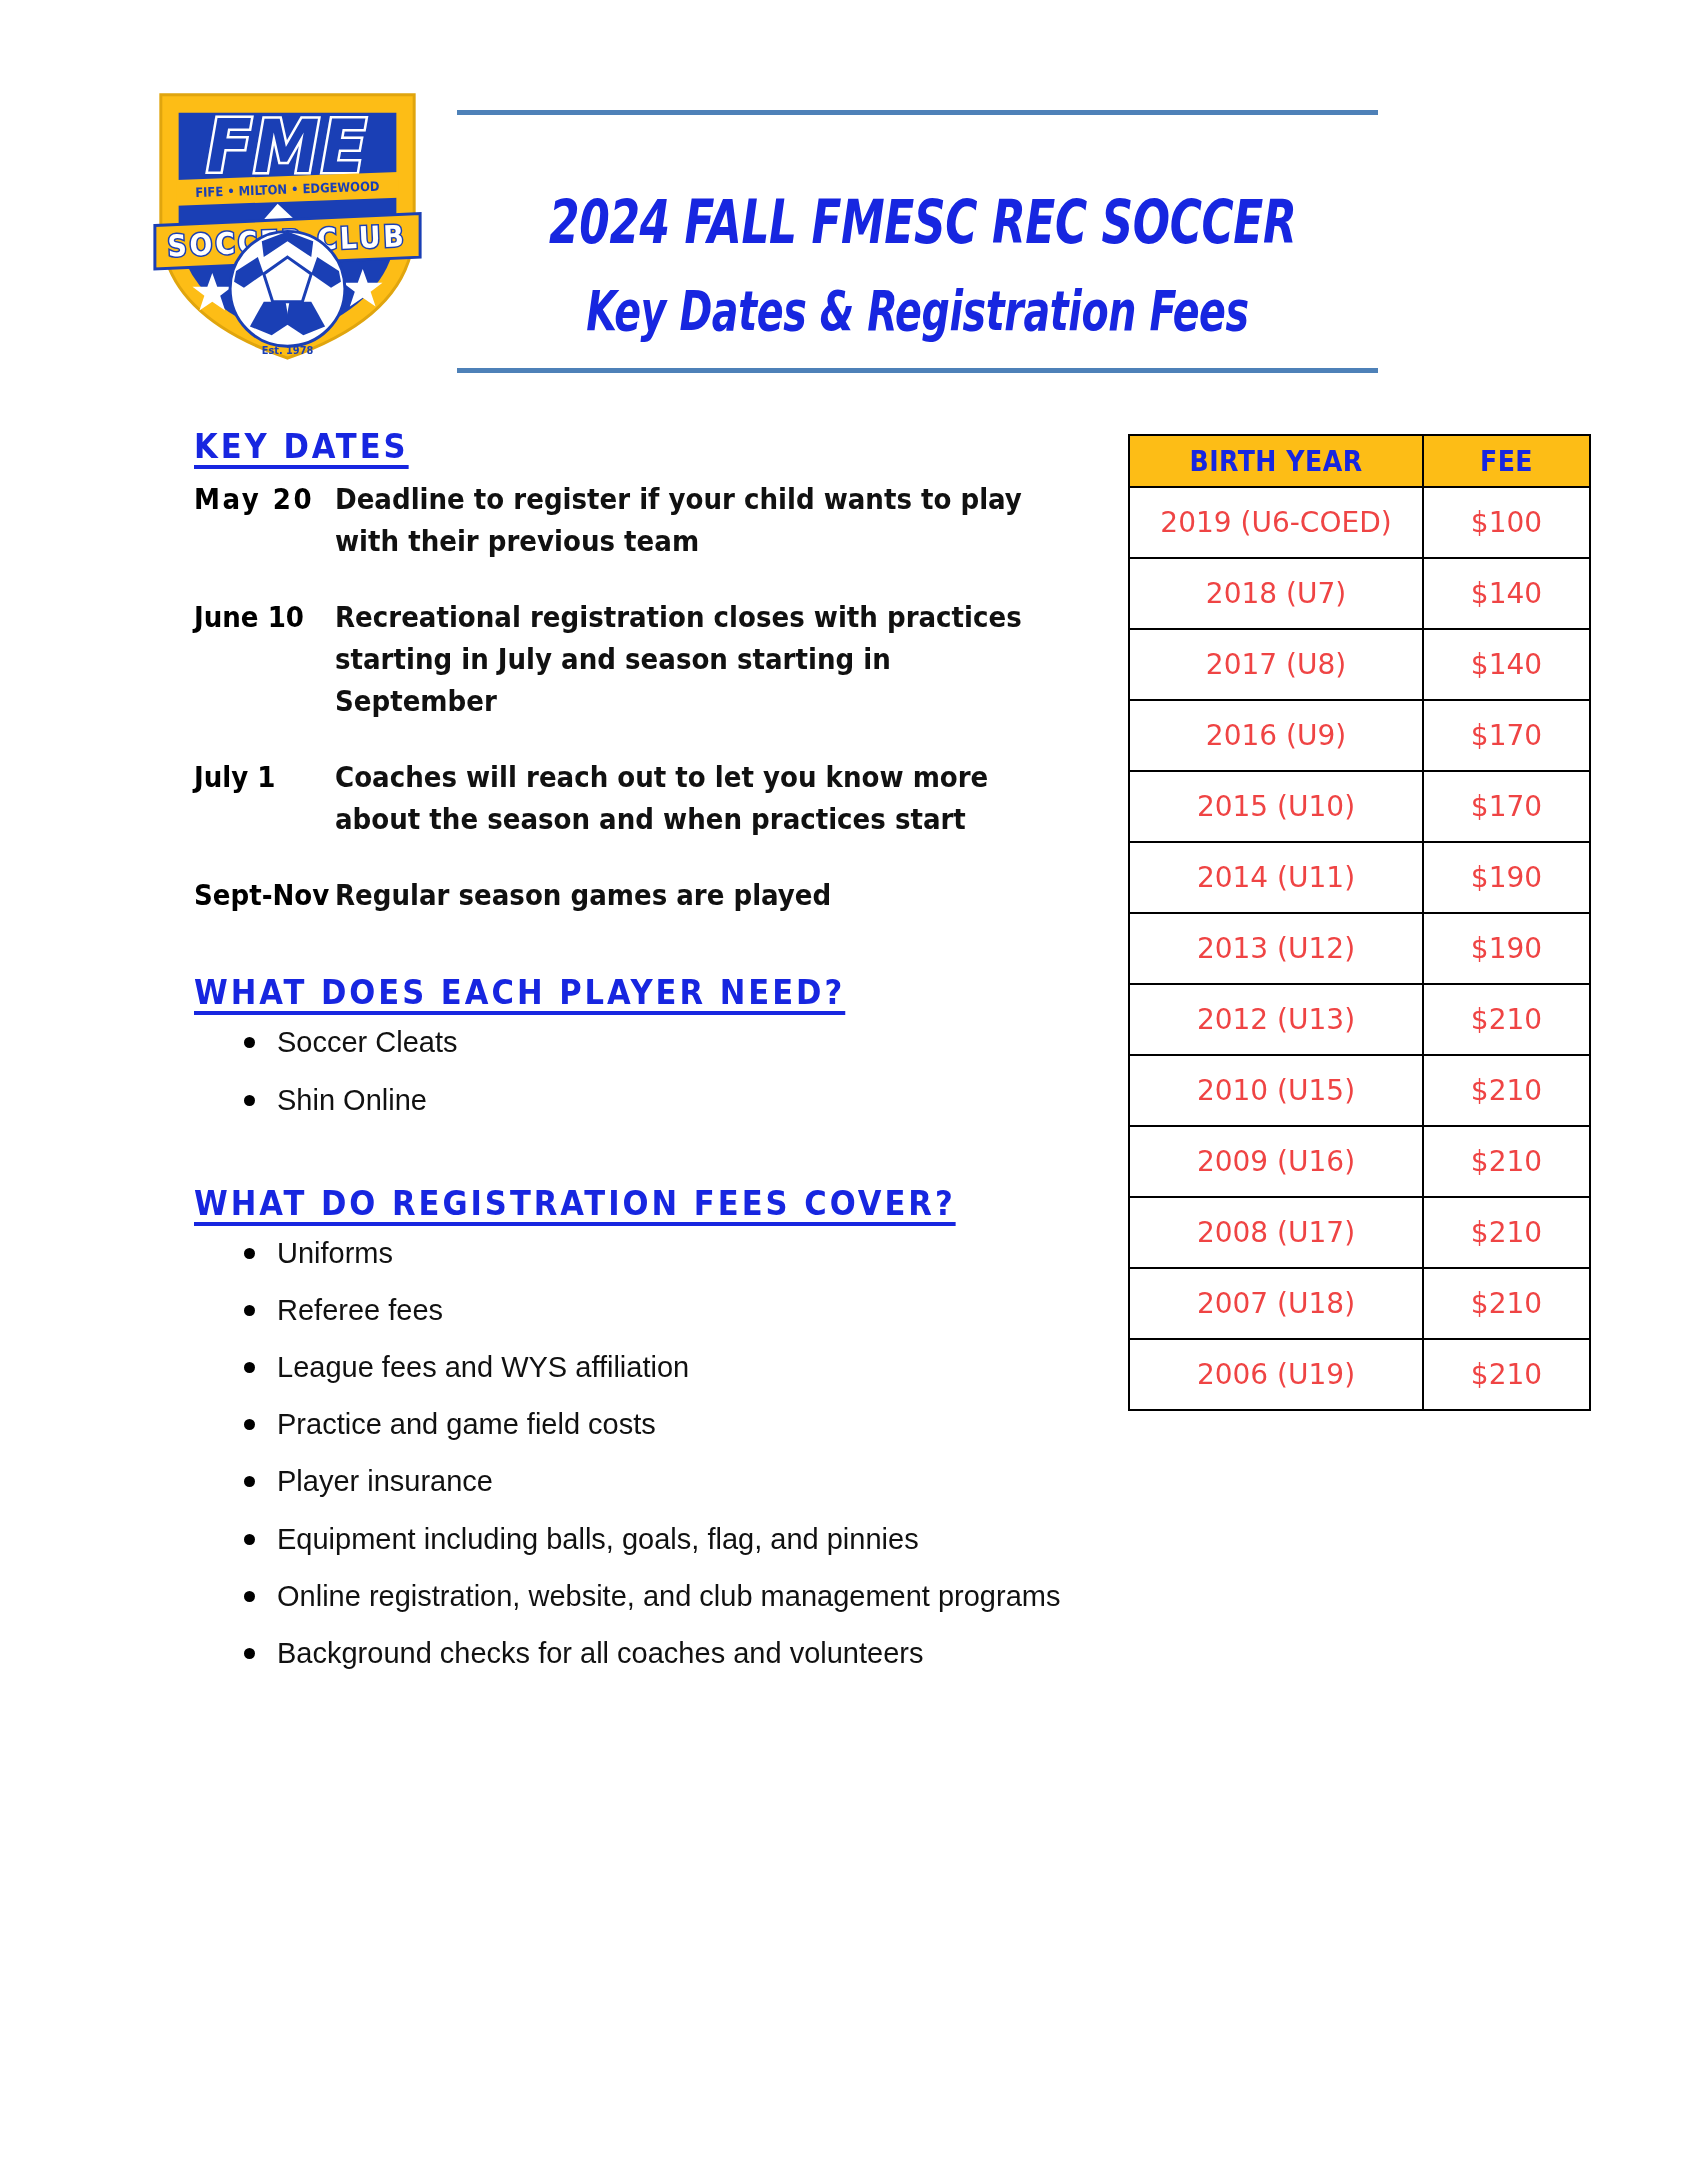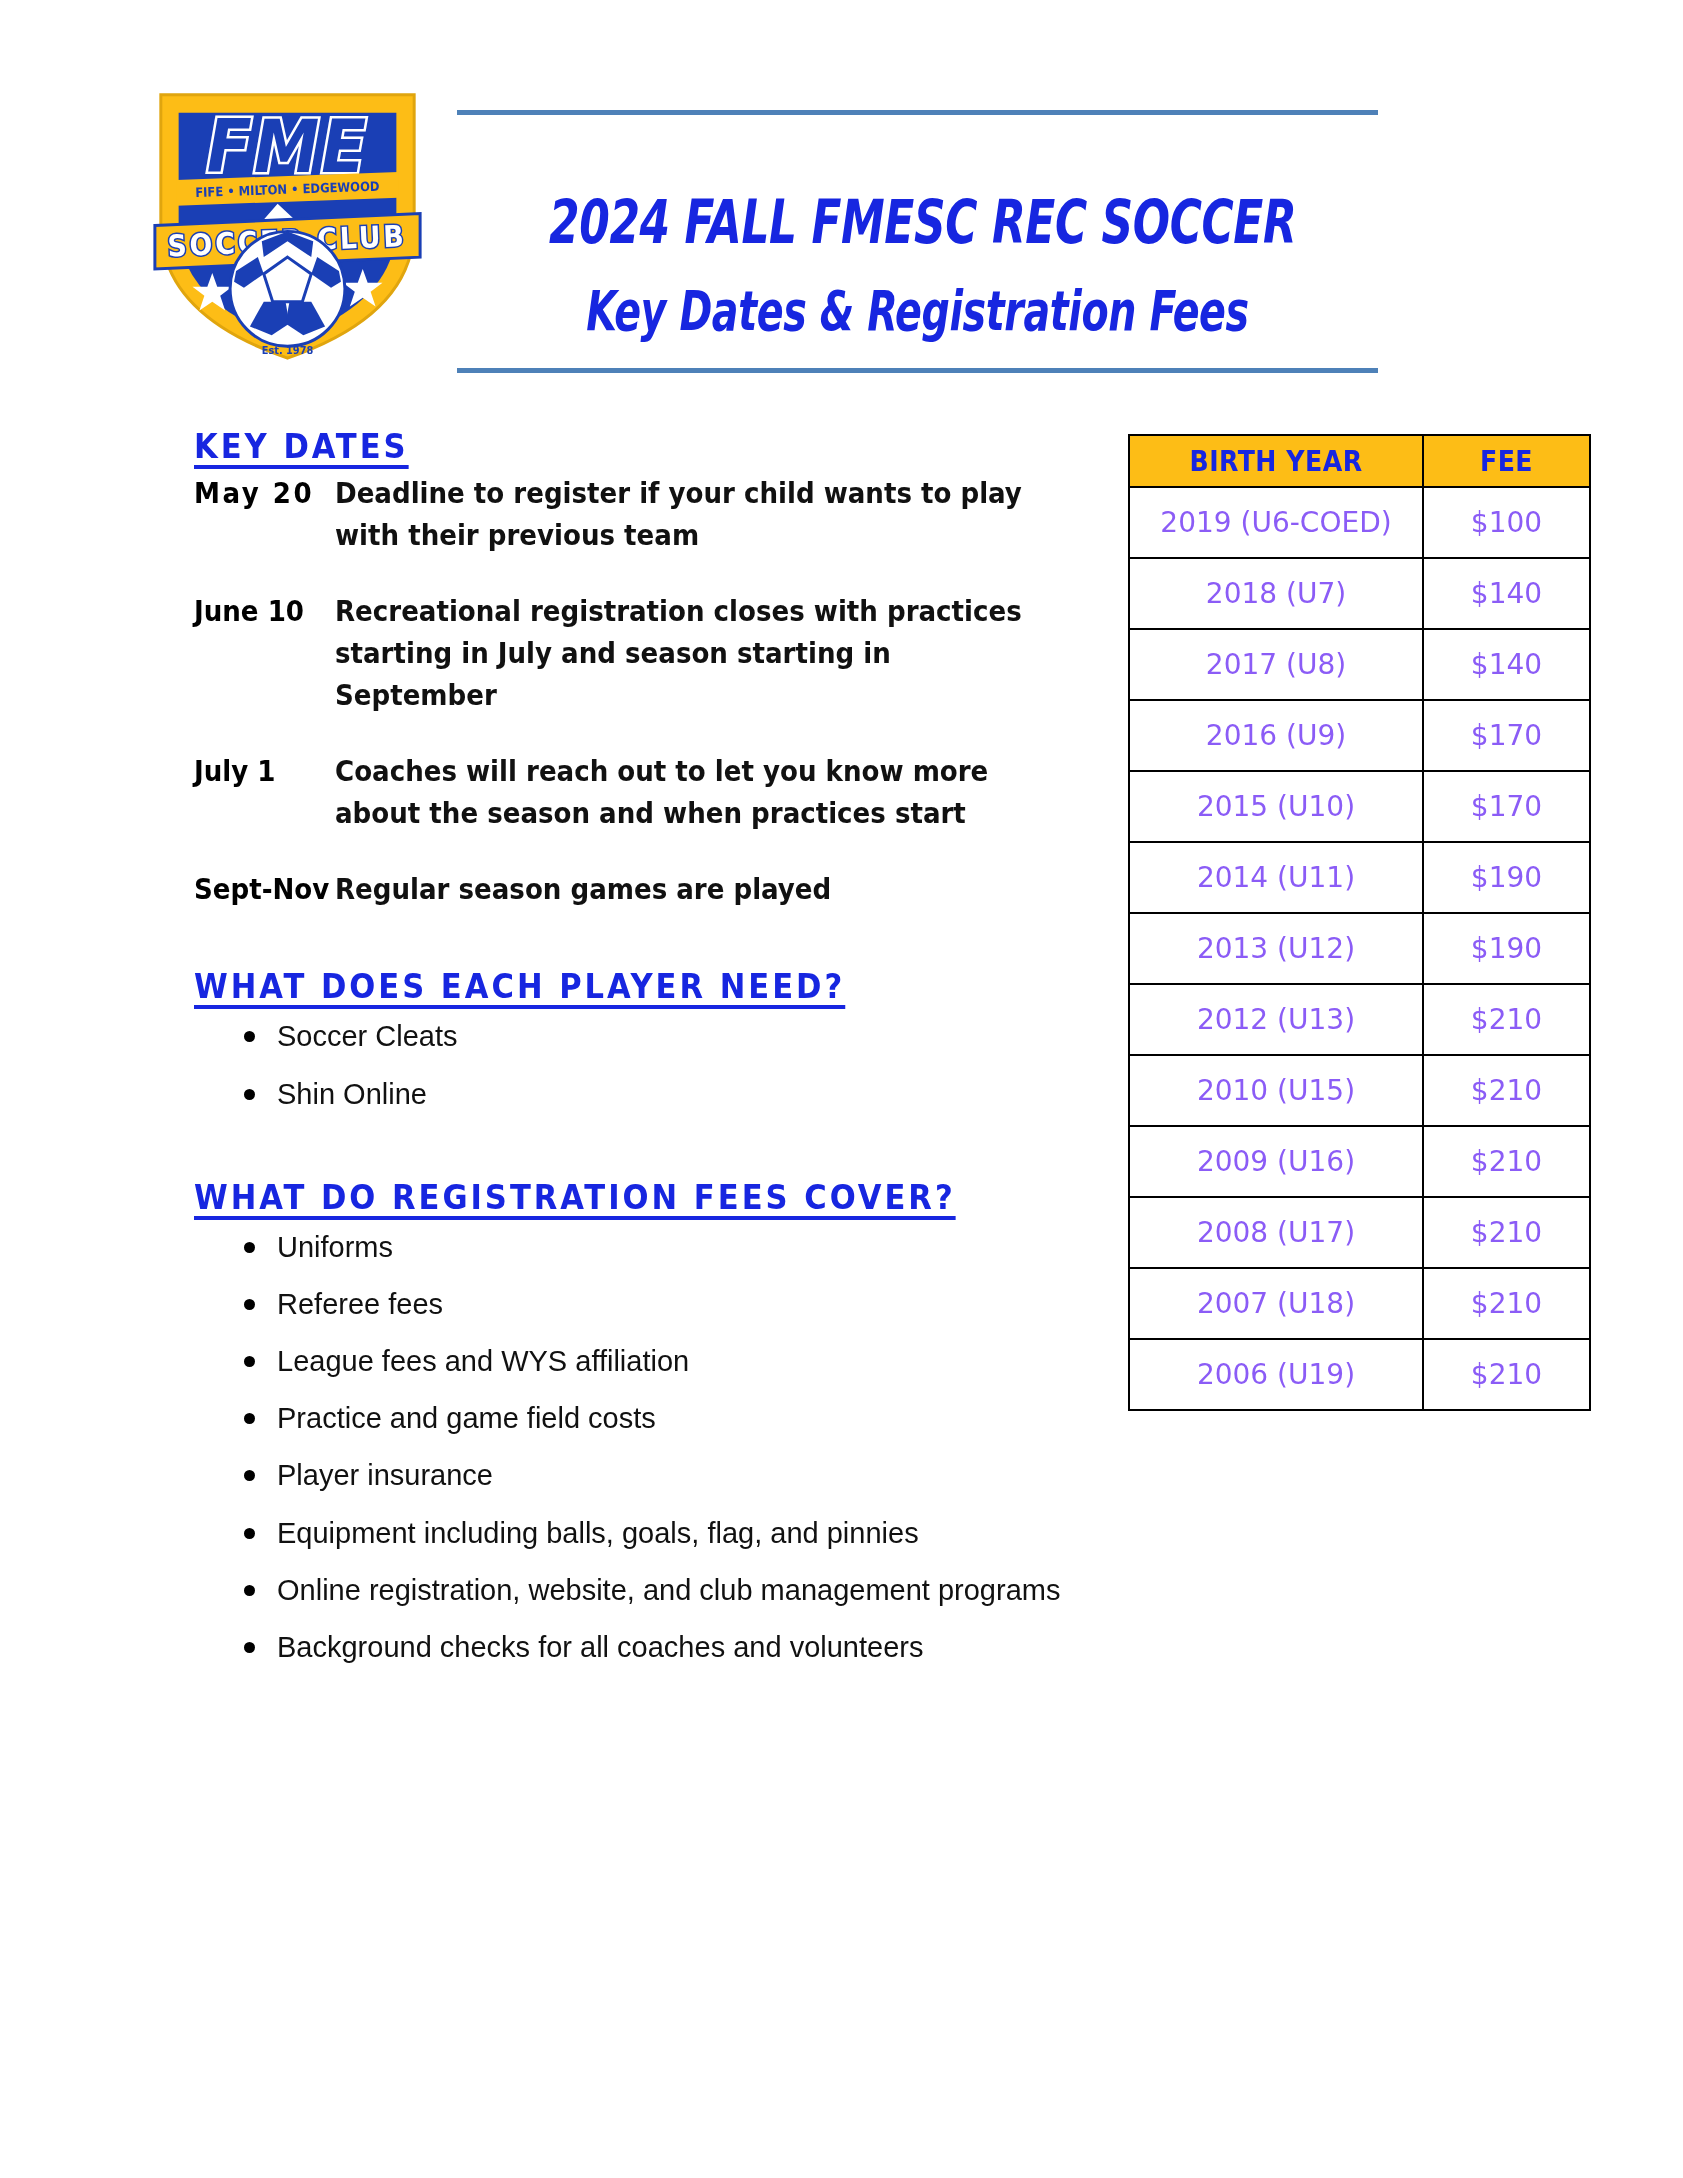--- a/index.html
+++ b/index.html
@@ -86,21 +86,21 @@
     font-weight: bold;
     font-size: 34px;
     letter-spacing: 3px;
     text-decoration: underline;
     text-underline-offset: 7px;
     text-decoration-thickness: 4px;
     display: inline-block;
     white-space: nowrap;
   }
 
-  #key-dates-head { margin: 0 0 6px 0; text-align: right; }
+  #key-dates-head { margin: 0 0 12px 0; text-align: right; }
 
   .date-row {
     display: flex;
     align-items: flex-start;
     margin-bottom: 34px;
   }
   .date-label {
     flex: 0 0 141px;
     font-family: "DejaVu Sans Condensed", "Liberation Sans Narrow", "Liberation Sans", sans-serif;
     font-weight: bold;
@@ -170,21 +170,21 @@
     color: #1726E0;
     font-family: "DejaVu Sans Condensed", "Liberation Sans Narrow", "Liberation Sans", sans-serif;
     font-weight: bold;
     font-size: 28px;
     letter-spacing: 0.5px;
     height: 50px;
     padding: 0;
   }
   #fee-table td {
     background: #ffffff;
-    color: #8b5cf6;
+    color: #ef4444;
     font-family: "DejaVu Sans", sans-serif;
     font-size: 28px;
     height: 69px;
     padding: 0 8px;
   }
 </style>
 </head>
 <body>
 
 <div id="header">

